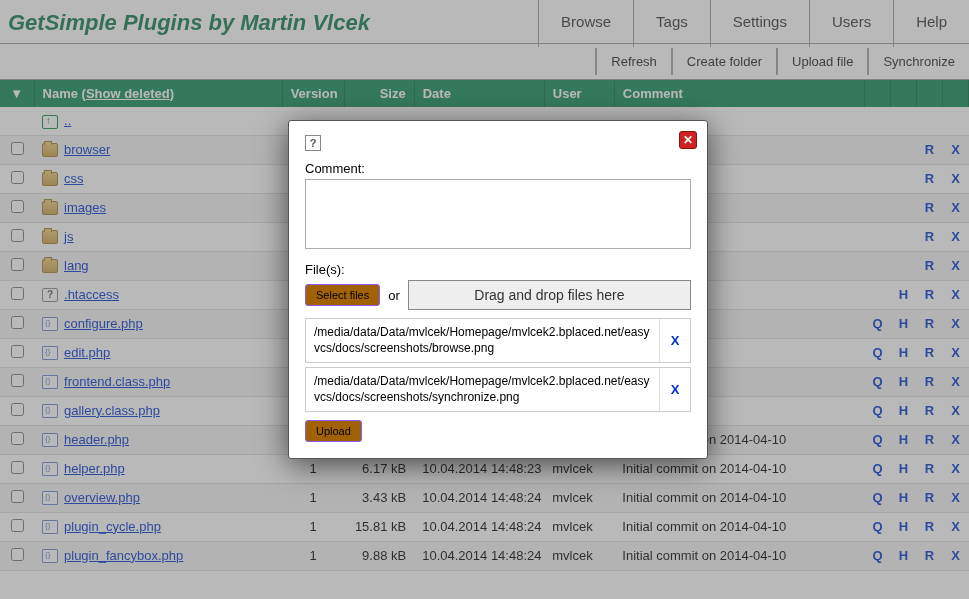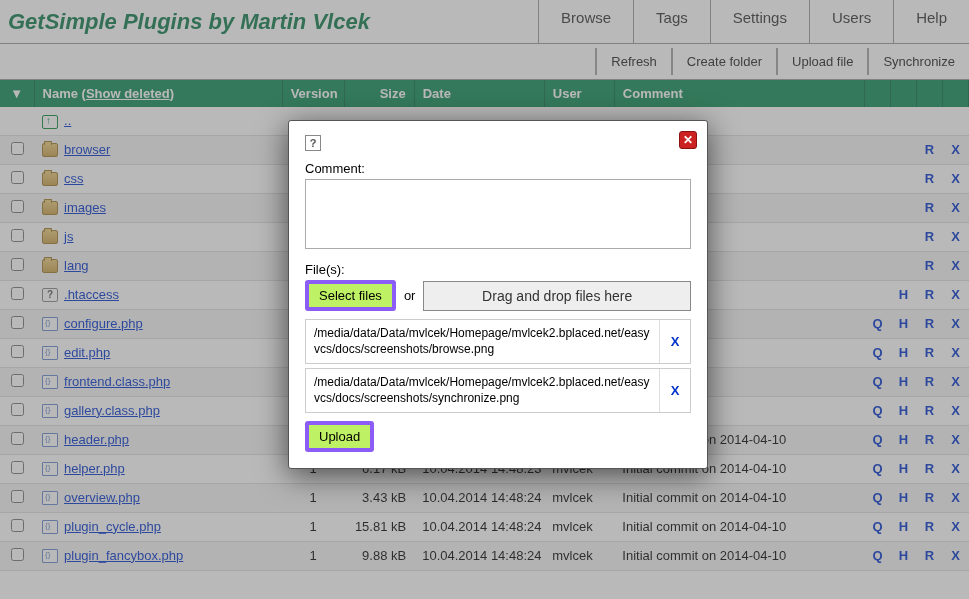--- a/index.html
+++ b/index.html
@@ -1,17 +1,17 @@
 <!DOCTYPE html>
 <html><head>
 <meta charset="utf-8">
 <style>
 * { box-sizing: border-box; margin: 0; padding: 0; }
 body { font-family: Arial, Helvetica, sans-serif; font-size: 13px; background: #fff; width: 969px; height: 599px; overflow: hidden; position: relative; }
-.header { display: flex; align-items: flex-end; border-bottom: 1px solid #999; height: 44px; }
+.header { display: flex; align-items: center; border-bottom: 1px solid #999; height: 44px; }
 .brand { font-size: 22px; font-weight: bold; color: #0d7a4a; font-style: italic; padding: 10px 12px 8px 8px; flex: 0 0 auto; }
 .topnav { display: flex; margin-left: auto; }
 .topnav .navitem { border-left: 1px solid #999; padding: 17px 22px; display: flex; align-items: center; color: #333; cursor: pointer; font-size: 15px; }
 .subbar { display: flex; align-items: center; height: 36px; border-bottom: 1px solid #999; }
 .dirtitle { font-size: 20px; font-weight: bold; padding-left: 8px; }
 .subactions { margin-left: auto; display: flex; }
 .subactions .act { border-left: 2px solid #a3a3a3; padding: 6px 14px; font-size: 13px; color: #222; cursor: pointer; }
 table { border-collapse: collapse; width: 100%; table-layout: fixed; }
 th { background: #0d8a55; color: #fff; text-align: left; font-weight: bold; padding: 6px 8px; border-right: 1px solid #0a6b42; font-size: 13px; }
 th a { color: #fff; text-decoration: underline; }
@@ -37,21 +37,21 @@
 .icon-unknown { background:#fff; border:1px solid #888; border-radius:2px; position:relative;}
 .icon-unknown::after{content:"?"; color:#555; font-size:10px; position:absolute; left:4px; top:0; font-weight:bold;}
 .dim-overlay { position: absolute; inset: 0; background: rgba(100,100,100,0.45); }
 .modal { position: absolute; left: 288px; top: 120px; width: 420px; background: #fff; border: 1px solid #555; border-radius: 3px; box-shadow: 0 6px 30px rgba(0,0,0,0.6); padding: 14px 16px 16px 16px; }
 .modal h2 { font-size: 20px; font-weight: bold; margin-bottom: 10px; display:flex; align-items:center; gap:6px;}
 .modal h2 .qicon { border:1px solid #888; width:16px; height:16px; display:inline-flex; align-items:center; justify-content:center; font-size:11px; color:#555;}
 .closebtn { position: absolute; top: 10px; right: 10px; width: 18px; height: 18px; background: #cc2222; color: #fff; font-weight: bold; font-size: 12px; display: flex; align-items: center; justify-content: center; border-radius: 3px; cursor: pointer; border:1px solid #881111;}
 .modal label { font-size: 13px; display: block; margin-bottom: 3px; }
 .modal textarea { width: 100%; height: 70px; border: 1px solid #aaa; resize: none; margin-bottom: 10px; padding: 4px; font-family: inherit; }
 .filesrow { display: flex; align-items: center; gap: 8px; margin-bottom: 8px; }
-.btn { background: #bef264; border: 4px solid #8b5cf6; border-radius: 3px; padding: 4px 10px; font-size: 13px; cursor: pointer; }
+.btn { background: #a16207; border: 1px solid #8b5cf6; border-radius: 3px; padding: 4px 10px; font-size: 11px; cursor: pointer; }
 .dropzone { flex: 1; border: 1px solid #888; background: #eee; text-align: center; padding: 6px 10px; color: #333; font-size: 14px; }
 .filelist-item { display: flex; border: 1px solid #ccc; margin-bottom: 4px; }
 .filelist-item .path { flex: 1; padding: 6px 8px; font-size: 12px; line-height: 1.3; word-break: break-all; border-right: 1px solid #ddd;}
 .filelist-item .remove { width: 30px; display: flex; align-items: center; justify-content: center; color: #0033cc; font-weight: bold; cursor: pointer; }
 .chkarrow{color:#fff;}
 </style>
 </head>
 <body>
 
 <div class="header">

